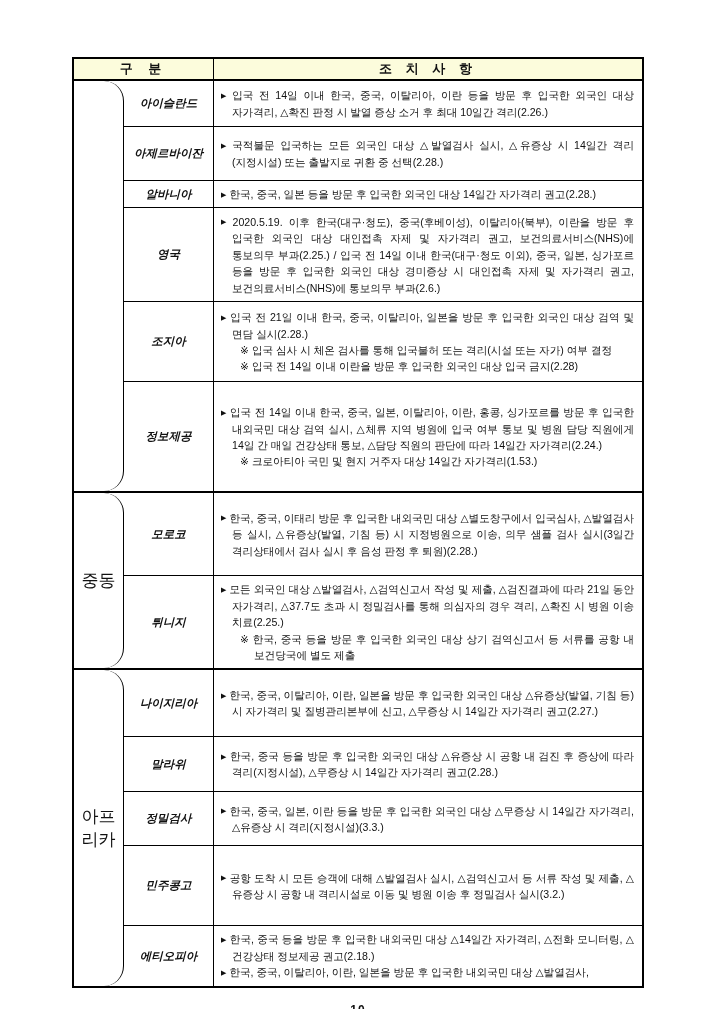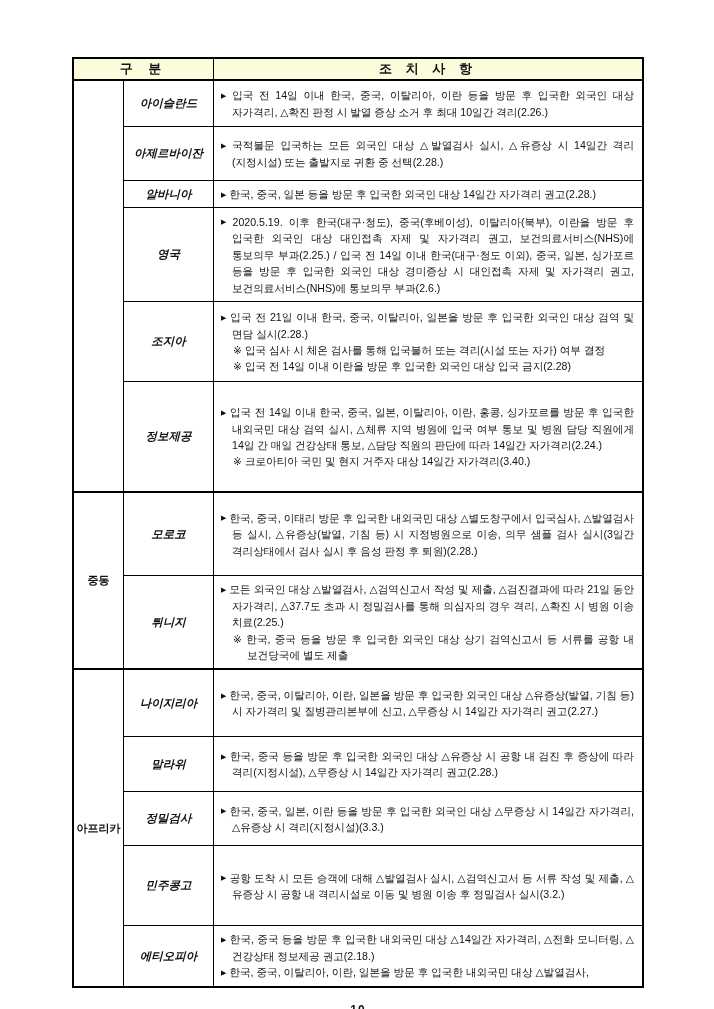--- a/index.html
+++ b/index.html
@@ -20,33 +20,33 @@
   .th { display: flex; align-items: center; justify-content: center;
         font-weight: bold; font-size: 13px; }
   .th-cat { width: 140px; border-right: 1px solid var(--border); letter-spacing: 6px; }
   .th-measures { flex: 1; letter-spacing: 5px; }
 
   
   .group { display: flex; }
   .group + .group { border-top: 2px solid var(--border); }
   .region-cell { width: 50px; flex: 0 0 50px; border-right: 1px solid var(--border);
         display: flex; align-items: center; justify-content: center;
-        font-weight: bold; font-size: 11px; letter-spacing: 0px; text-align: center; }
+        font-weight: normal; font-size: 17px; letter-spacing: 0px; text-align: center; border-radius: 20px; }
   .rows { flex: 1; display: flex; flex-direction: column; }
   .row { display: flex; }
   .row + .row { border-top: 1px solid var(--border); }
   .country-cell { width: 90px; flex: 0 0 90px; border-right: 1px solid var(--border);
         display: flex; align-items: center; justify-content: center;
         font-weight: bold; font-size: 11.5px; text-align: center; padding: 2px 1px; font-style: italic; }
   .measures-cell { flex: 1; padding: 5px 8px 5px 7px;
         display: flex; flex-direction: column; justify-content: center;
         font-size: 10.6px; line-height: 1.55; }
   .item { text-align: justify; padding-left: 11px; text-indent: -11px;
           word-break: keep-all; overflow-wrap: break-word; }
-  .item.note { padding-left: 16px; text-indent: -14px; margin-left: 10px; }
+  .item.note { padding-left: 16px; text-indent: -14px; margin-left: 17px; }
   .mk { margin-right: 3px; }
   .mk-arrow { font-size: 7px; vertical-align: 1.5px; }
   .mk-ref { font-size: 10.6px; }
 
   .page-num { width: 572px; text-align: center; margin-top: 15px;
               font-size: 12px; font-weight: bold; letter-spacing: 1px; }
 </style>
 </head>
 <body>
 
@@ -96,21 +96,21 @@
             <div class="item"><span class="mk mk-arrow">▶</span><span>입국 전 21일 이내 한국, 중국, 이탈리아, 일본을 방문 후 입국한 외국인 대상 검역 및 면담 실시(2.28.)</span></div>
             <div class="item note"><span class="mk mk-ref">※</span><span>입국 심사 시 체온 검사를 통해 입국불허 또는 격리(시설 또는 자가) 여부 결정</span></div>
             <div class="item note"><span class="mk mk-ref">※</span><span>입국 전 14일 이내 이란을 방문 후 입국한 외국인 대상 입국 금지(2.28)</span></div>
           </div>
         </div>
 
         <div class="row" style="min-height:110px">
           <div class="country-cell">정보제공</div>
           <div class="measures-cell">
             <div class="item"><span class="mk mk-arrow">▶</span><span>입국 전 14일 이내 한국, 중국, 일본, 이탈리아, 이란, 홍콩, 싱가포르를 방문 후 입국한 내외국민 대상 검역 실시, △체류 지역 병원에 입국 여부 통보 및 병원 담당 직원에게 14일 간 매일 건강상태 통보, △담당 직원의 판단에 따라 14일간 자가격리(2.24.)</span></div>
-            <div class="item note"><span class="mk mk-ref">※</span><span>크로아티아 국민 및 현지 거주자 대상 14일간 자가격리(3.40.)</span></div>
+            <div class="item note"><span class="mk mk-ref">※</span><span>크로아티아 국민 및 현지 거주자 대상 14일간 자가격리(1.53.)</span></div>
           </div>
         </div>
 
       </div>
     </div>
 
     <div class="group">
       <div class="region-cell">중동</div>
       <div class="rows">
 

